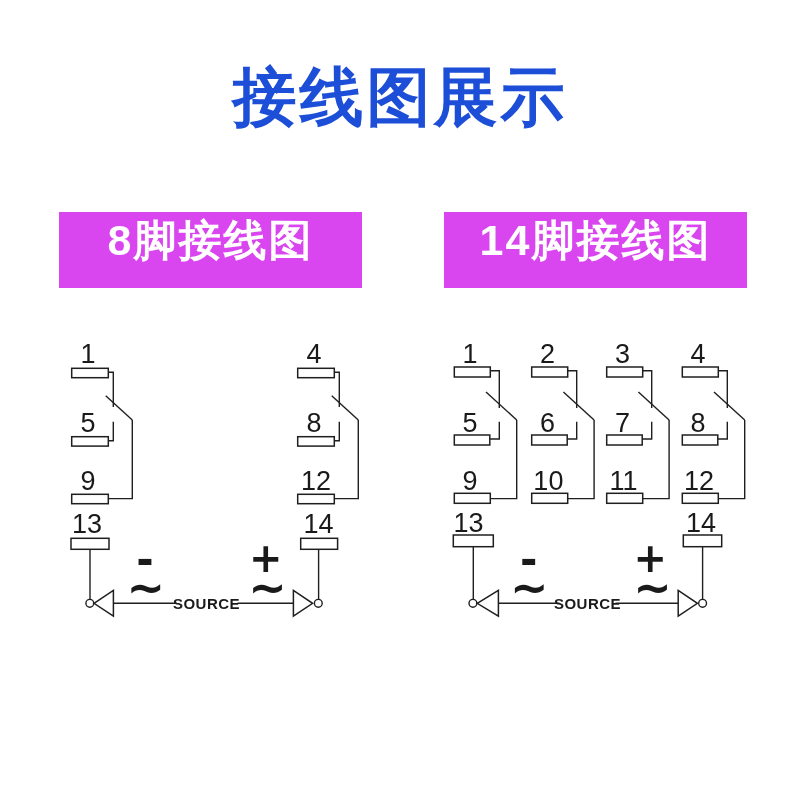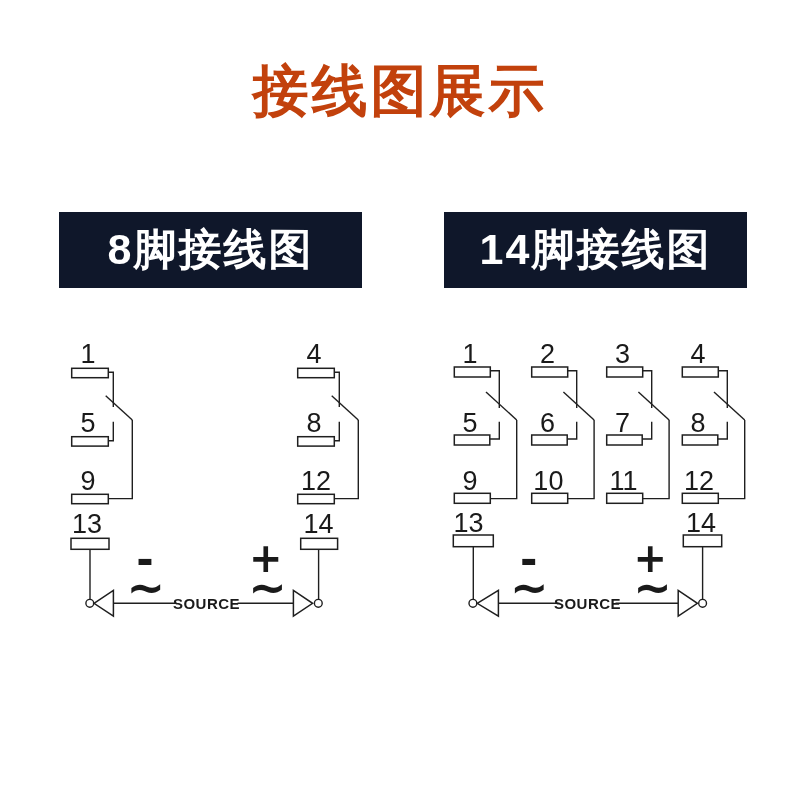--- a/index.html
+++ b/index.html
@@ -4,27 +4,27 @@
 <style>
   html,body{margin:0;padding:0;}
   body{
     width:800px;height:800px;position:relative;overflow:hidden;
     background:#ffffff;
     font-family:"Liberation Sans", sans-serif;
   }
   .page-title{
     position:absolute;top:54px;left:0;width:100%;
     text-align:center;
-    font-size:56px;font-weight:900;color:#c2410c;
+    font-size:64px;font-weight:900;color:#1d4ed8;
     letter-spacing:3px;
   }
   .panel-header{
     position:absolute;top:212px;height:76px;width:303px;
-    background:#0f172a;color:#ffffff;
-    display:flex;align-items:center;justify-content:center;
+    background:#d946ef;color:#ffffff;
+    display:flex;align-items:flex-start;justify-content:center;
     font-size:43px;font-weight:700;letter-spacing:2px;
   }
   .panel-header.left{left:59px;}
   .panel-header.right{left:444px;}
   .diagram{position:absolute;top:330px;width:340px;height:300px;}
   .diagram.left{left:50px;}
   .diagram.right{left:430px;}
 
   .wire{fill:none;stroke:#1f1f1f;stroke-width:1.4;stroke-linecap:butt;stroke-linejoin:miter;}
   .terminal{fill:#ffffff;stroke:#1f1f1f;stroke-width:1.5;}

